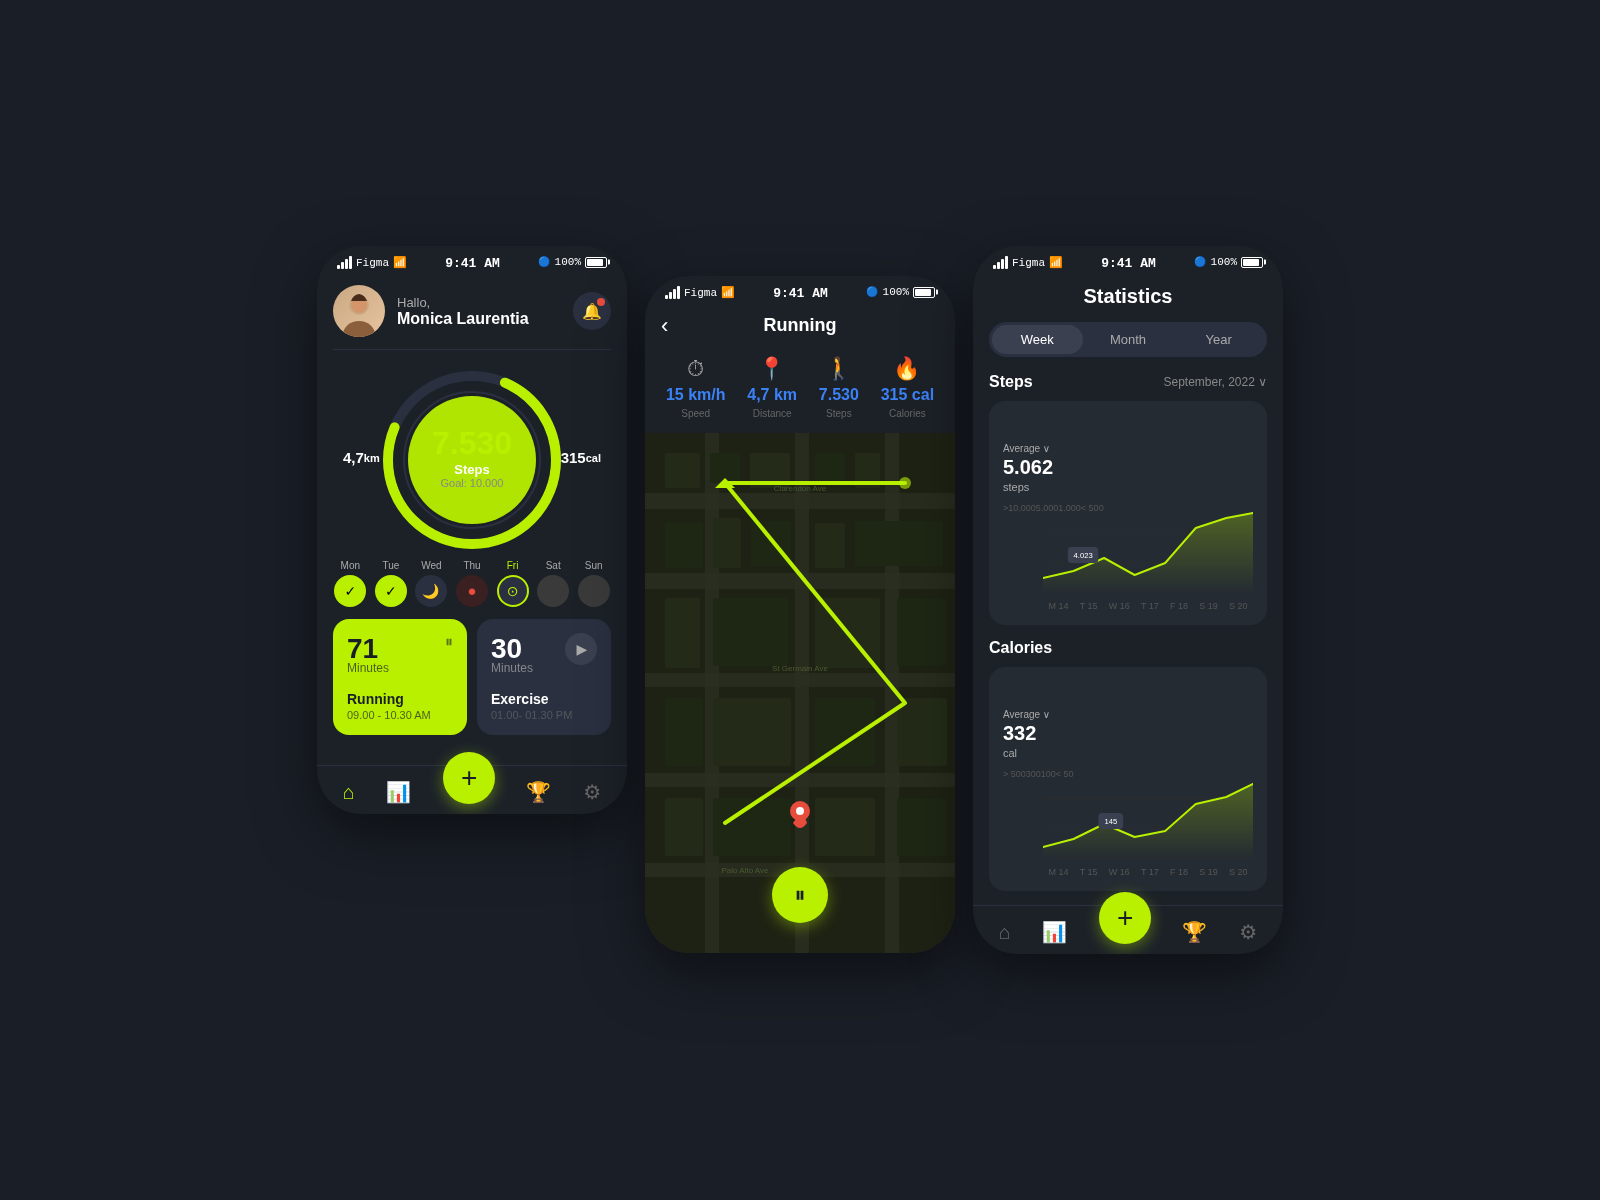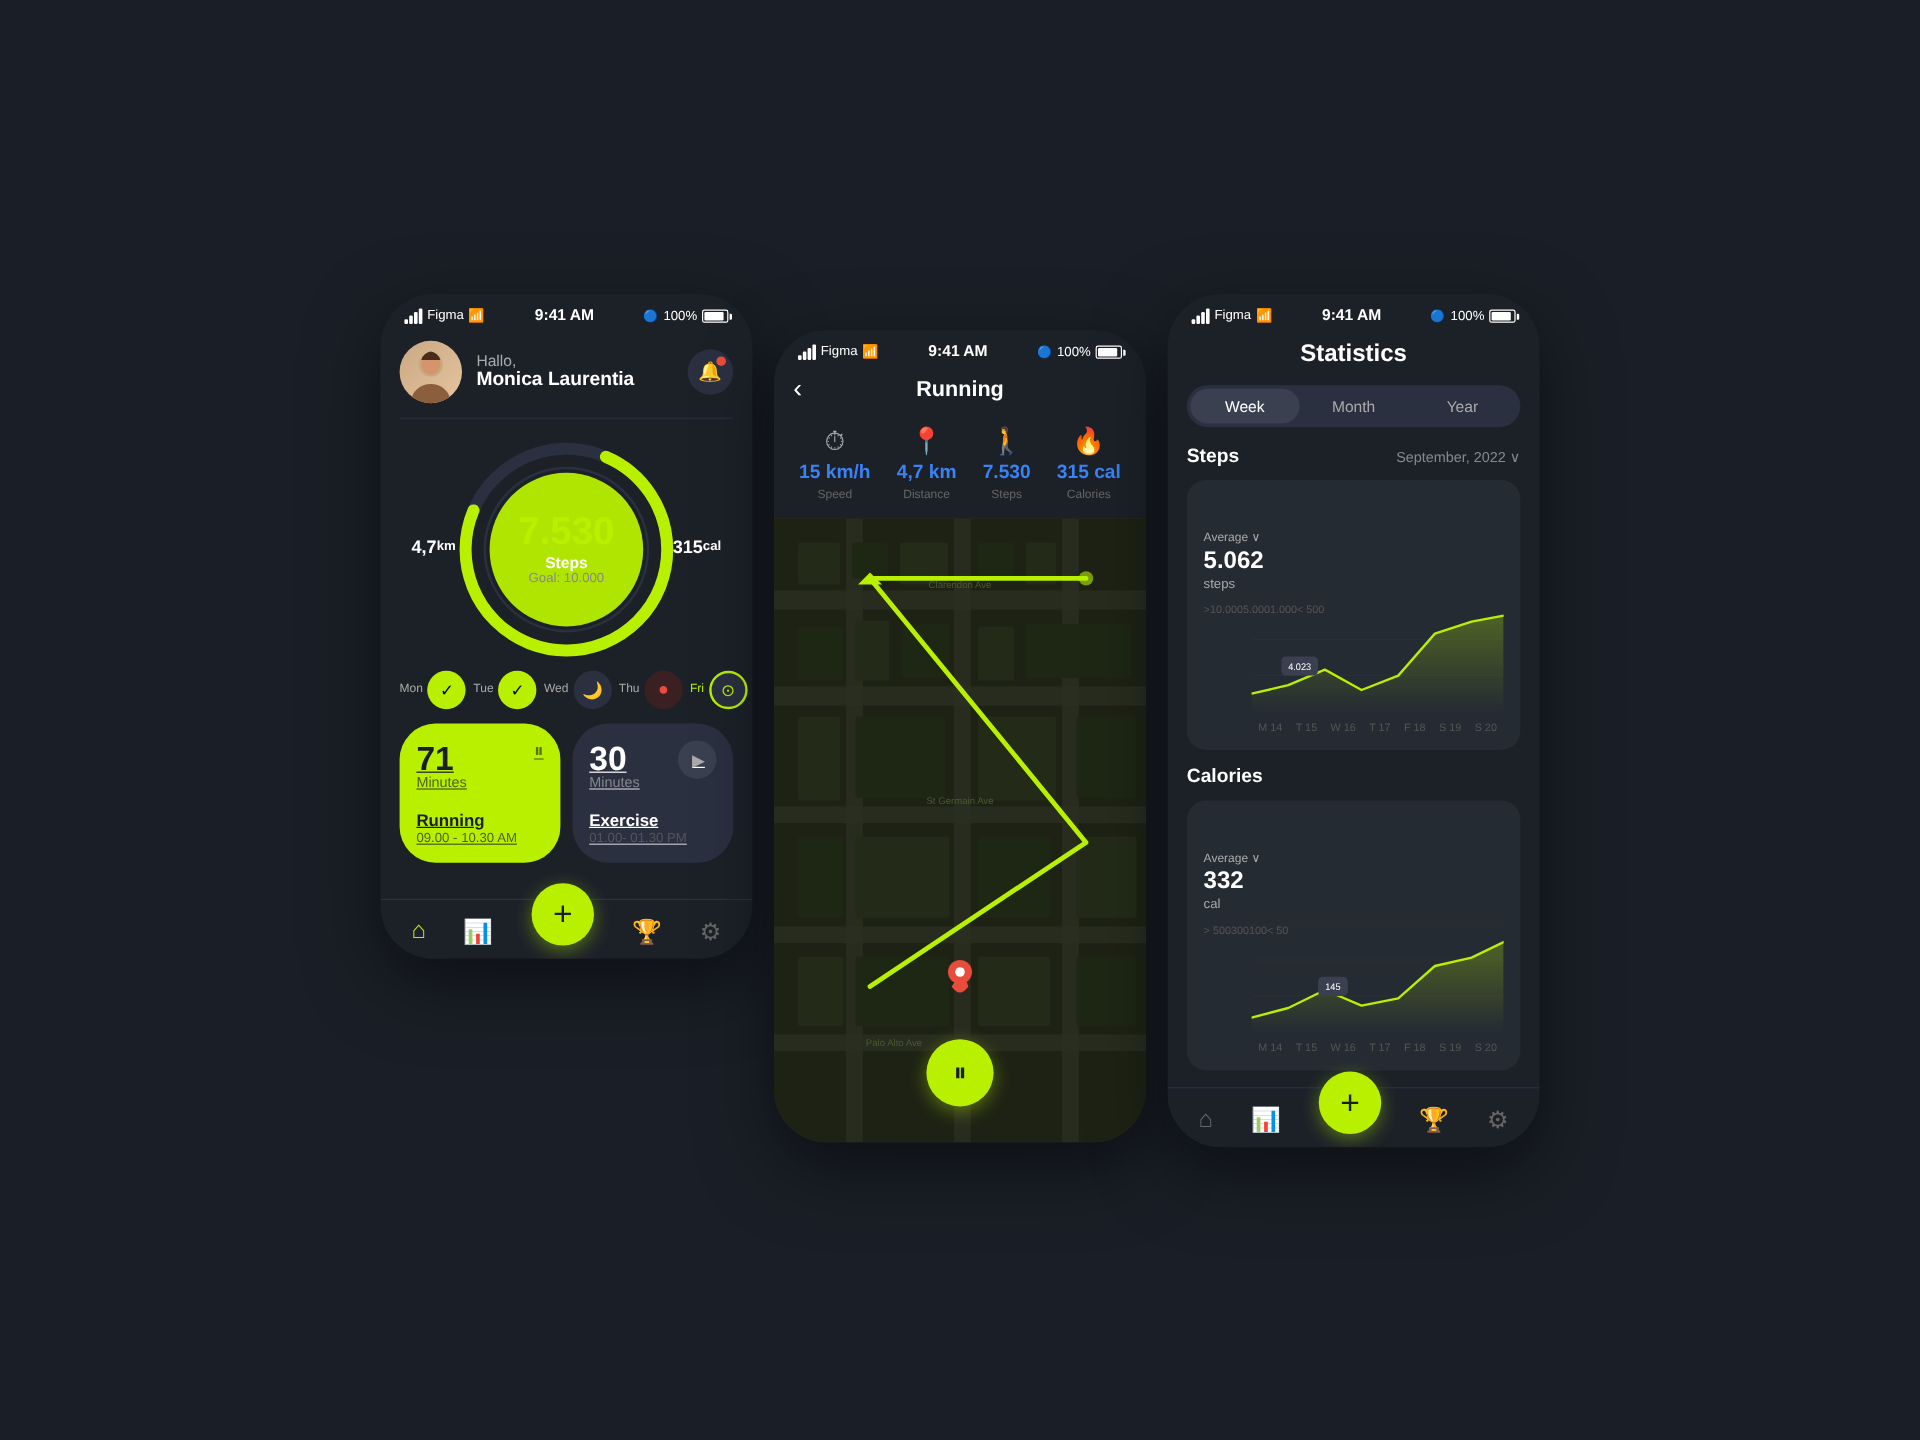--- a/index.html
+++ b/index.html
@@ -32,25 +32,26 @@
       margin-top: 30px;
     }
     .phone.right {
       width: 310px;
     }
 
     
     .status-bar {
       display: flex;
       justify-content: space-between;
-      align-items: flex-end;
+      align-items: flex-start;
       padding: 10px 20px 6px;
       font-size: 11px;
       color: #fff;
       font-weight: 500;
+      font-family: Liberation Mono, monospace;
     }
     .status-left { display: flex; align-items: center; gap: 4px; }
     .status-right { display: flex; align-items: center; gap: 4px; }
     .signal-bars { display: flex; align-items: flex-end; gap: 1px; }
     .bar { background: #fff; width: 3px; border-radius: 1px; }
     .battery-icon {
       width: 22px; height: 11px; border: 1.5px solid #fff; border-radius: 2px;
       position: relative; display: inline-flex; align-items: center; padding: 1px;
     }
     .battery-icon::after {
@@ -124,36 +125,36 @@
     }
     .section-title { color: #fff; font-size: 17px; font-weight: 700; }
     .section-subtitle { color: #666; font-size: 11px; }
     .three-dots { color: #aaa; font-size: 18px; cursor: pointer; }
 
     
     .day-tabs {
       display: flex; gap: 6px; margin: 8px 0 12px;
     }
     .day-tab {
-      flex: 1; display: flex; flex-direction: row; align-items: center; gap: 4px;
+      flex: 1; display: flex; flex-direction: column; align-items: center; gap: 4px;
     }
     .day-name { color: #aaa; font-size: 10px; font-weight: 500; }
     .day-icon {
       width: 32px; height: 32px; border-radius: 50%;
       display: flex; align-items: center; justify-content: center;
       font-size: 14px;
     }
     .day-icon.green { background: #b8f000; }
     .day-icon.dark { background: #2a3040; }
     .day-icon.gray { background: #3a3a3a; }
 
     
     .workout-cards { display: flex; gap: 10px; }
     .workout-card {
-      border-radius: 30px; padding: 14px; flex: 1; text-decoration: underline;
+      border-radius: 16px; padding: 14px; flex: 1;
     }
     .workout-card.lime { background: #b8f000; color: #1a1f27; }
     .workout-card.dark { background: #2a3040; color: #fff; }
     .card-minutes { font-size: 28px; font-weight: 800; }
     .card-unit { font-size: 12px; font-weight: 500; opacity: 0.7; }
     .card-type { font-size: 13px; font-weight: 600; margin-top: 8px; }
     .card-time { font-size: 11px; opacity: 0.7; margin-top: 2px; }
     .card-header { display: flex; justify-content: space-between; align-items: flex-start; }
     .play-btn {
       width: 32px; height: 32px; border-radius: 50%; background: #3a4050;

